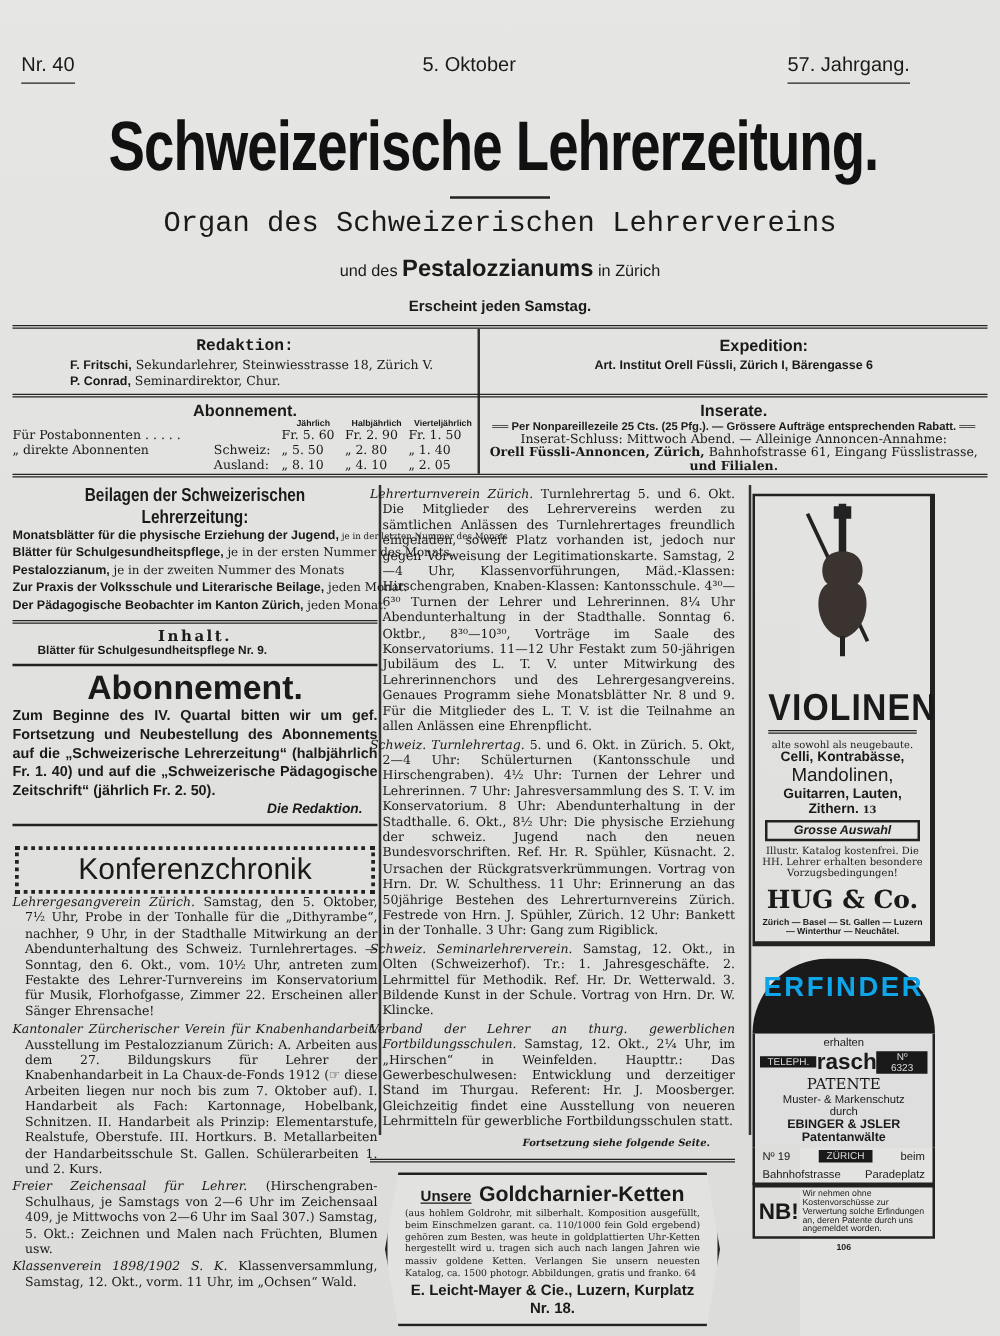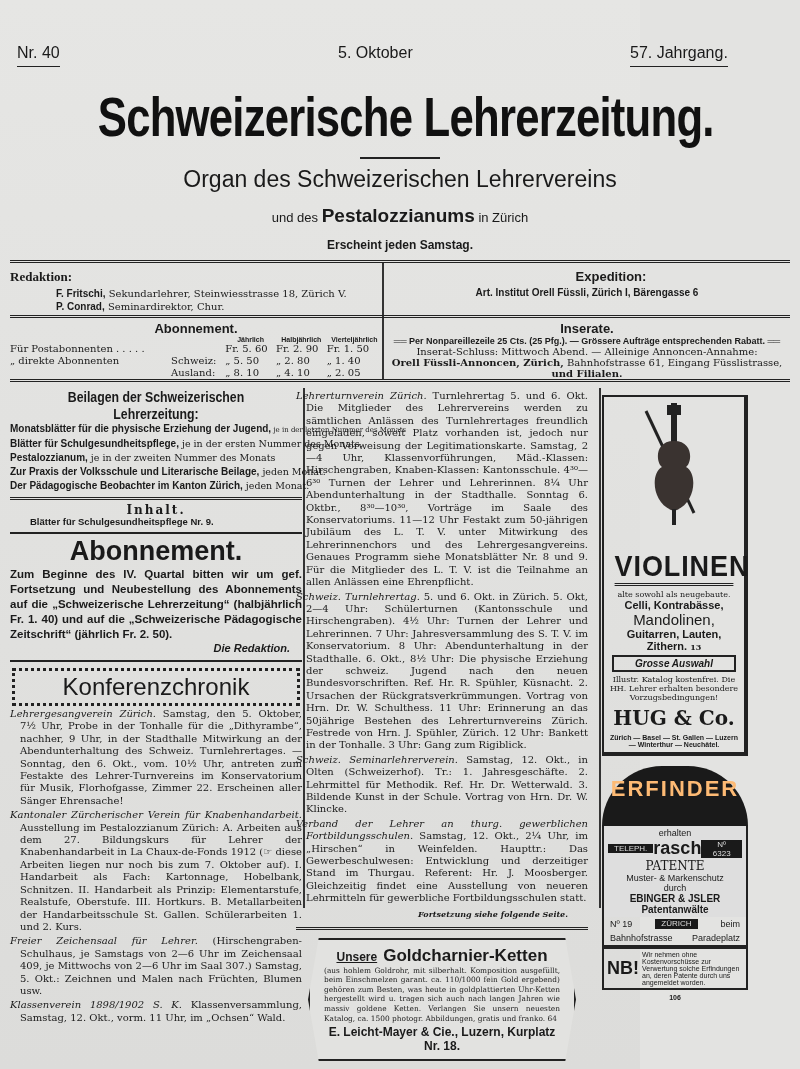--- a/index.html
+++ b/index.html
@@ -3,32 +3,32 @@
 <meta charset="utf-8">
 <style>
   * { box-sizing: border-box; margin: 0; padding: 0; }
   body { width: 800px; height: 1069px; background: #e3e3e1; font-family: "DejaVu Serif", serif; color: #1a1a1a; overflow: hidden; position: relative; }
   .page { position: absolute; left: 0; top: 0; width: 640px; height: 1069px; background: linear-gradient(180deg,#e6e6e4 0%,#dcdcda 100%); }
   .sans { font-family: "Liberation Sans", sans-serif; }
   .topline { position: absolute; top: 44px; left: 0; width: 800px; font-family: "Liberation Sans", sans-serif; font-size: 16px; }
   .topline .nr { position: absolute; left: 17px; border-bottom: 1px solid #222; padding-bottom: 4px; }
   .topline .date { position: absolute; left: 338px; }
   .topline .year { position: absolute; left: 630px; border-bottom: 1px solid #222; padding-bottom: 4px; }
-  .masthead { position: absolute; top: 84px; left: 0; width: 800px; text-align: right; }
+  .masthead { position: absolute; top: 84px; left: 0; width: 800px; text-align: left; }
   .masthead .title { font-family: "Liberation Sans", sans-serif; font-weight: bold; font-size: 56px; letter-spacing: -1px; transform: scaleX(0.78); display: inline-block; color: #111; }
   .masthead .rule { width: 80px; height: 2px; background: #222; margin: 8px auto 0; }
-  .organ { position: absolute; top: 166px; width: 800px; text-align: center; font-family: Liberation Sans, sans-serif; font-size: 23px; }
+  .organ { position: absolute; top: 166px; width: 800px; text-align: center; font-family: Liberation Mono, monospace; font-size: 23px; }
   .und { position: absolute; top: 205px; width: 800px; text-align: center; font-family: "Liberation Sans", sans-serif; font-size: 13px; }
   .und b { font-size: 19px; }
   .erscheint { position: absolute; top: 238px; width: 800px; text-align: center; font-family: "Liberation Sans", sans-serif; font-size: 12px; font-weight: bold; }
   .hdr-box { position: absolute; top: 260px; left: 10px; width: 780px; height: 122px; border-top: 3px double #222; border-bottom: 3px double #222; }
   .hdr-box .vsep { position: absolute; left: 372px; top: 0; bottom: 0; width: 2px; background: #333; }
   .hdr-box .hsep { position: absolute; left: 0; right: 0; top: 52px; border-top: 3px double #222; }
   .redaktion { position: absolute; left: 0; width: 372px; top: 6px; font-size: 10px; }
-  .redaktion h3 { font-family: Liberation Serif, serif; font-size: 13px; font-weight: bold; margin-bottom: 2px; }
+  .redaktion h3 { text-align: center; font-family: Liberation Mono, monospace; font-size: 13px; font-weight: bold; margin-bottom: 2px; }
   .redaktion p { padding-left: 46px; line-height: 13px; }
   .expedition { position: absolute; left: 374px; width: 406px; top: 6px; text-align: center; font-family: "Liberation Sans", sans-serif; }
   .expedition h3 { font-size: 13px; padding-left: 48px; }
   .expedition p { font-size: 10px; font-weight: bold; margin-top: 3px; }
   .abo { position: absolute; left: 0; width: 372px; top: 58px; font-size: 10px; }
   .abo h3 { text-align: center; font-family: "Liberation Sans", sans-serif; font-size: 13px; }
   .abo table { width: 100%; border-collapse: collapse; font-size: 10px; }
   .abo th { font-size: 7px; font-family: "Liberation Sans", sans-serif; font-weight: bold; }
   .abo td { line-height: 12px; }
   .inserate { position: absolute; left: 374px; width: 406px; top: 58px; text-align: center; font-size: 10px; }
@@ -41,41 +41,41 @@
   .beilagen h3 { font-family: "Liberation Sans", sans-serif; font-weight: bold; font-size: 15px; text-align: center; transform: scaleX(0.82); }
   .beilagen p { font-size: 9.5px; line-height: 14px; white-space: nowrap; }
   .beilagen b { font-family: "Liberation Sans", sans-serif; font-size: 10px; }
   .inhalt { border-top: 3px double #222; margin-top: 4px; padding-top: 4px; font-size: 9.5px; line-height: 12px; text-align: justify; }
   .inhalt h3 { text-align: center; font-size: 12px; letter-spacing: 2px; }
   .inhalt .bl { font-family: "Liberation Sans", sans-serif; font-weight: bold; padding-left: 20px; }
   .abobox { border-top: 2px solid #222; margin-top: 4px; padding-top: 2px; font-family: "Liberation Sans", sans-serif; }
   .abobox h2 { text-align: center; font-size: 27px; font-weight: bold; }
   .abobox p { font-size: 11.5px; font-weight: bold; text-align: justify; line-height: 15px; }
   .abobox .sig { text-align: right; font-style: italic; font-weight: bold; padding-right: 12px; font-size: 11px; }
-  .konf-title { margin-top: 6px; border-top: 2px solid #222; padding-top: 6px; }
+  .konf-title { margin-top: 6px; border-top: 2px solid #222; padding-top: 16px; }
   .konf-title div { border: 3px dotted #222; text-align: center; font-family: "Liberation Sans", sans-serif; font-size: 24px; padding: 2px 0; margin: 0 2px; }
   .entry { font-size: 10px; line-height: 12.4px; text-align: justify; padding-left: 10px; text-indent: -10px; margin-top: 2px; }
   .entry i { font-style: italic; }
   .cont { text-align: right; font-style: italic; font-weight: bold; font-size: 8px; padding-right: 20px; margin-top: 4px; }
   .ad-gold { margin-top: 8px; border-top: 3px double #222; padding-top: 8px; }
   .ad-gold .hex { position: relative; margin: 0 12px; border: 2px solid #222; padding: 6px 14px; clip-path: polygon(4% 0,96% 0,100% 50%,96% 100%,4% 100%,0 50%); background: #e2e2e0; }
   .ad-gold h4 { font-family: "Liberation Sans", sans-serif; font-size: 17px; text-align: center; }
   .ad-gold h4 span { font-size: 12px; text-decoration: underline; margin-right: 6px; }
   .ad-gold p { font-size: 7.4px; line-height: 9.6px; text-align: justify; }
   .ad-gold .firm { font-family: "Liberation Sans", sans-serif; font-weight: bold; font-size: 12px; text-align: center; margin-top: 2px; }
   .violin-ad { border: 2px solid #222; border-right-width: 4px; border-bottom-width: 4px; width: 146px; text-align: center; padding: 4px; font-family: "Liberation Sans", sans-serif; }
   .violin-ad .brand { font-size: 30px; font-weight: 900; letter-spacing: 1px; transform: scaleX(0.9); border-bottom: 3px double #222; margin: 4px 0 4px; }
   .violin-ad .s { font-family: "DejaVu Serif", serif; font-size: 8px; }
   .violin-ad .b1 { font-weight: bold; font-size: 11px; }
   .violin-ad .b2 { font-size: 15px; }
   .violin-ad .box { border: 2px solid #222; font-style: italic; font-weight: bold; font-size: 10px; margin: 3px 4px; padding: 1px; }
   .violin-ad .hug { font-family: "DejaVu Serif", serif; font-weight: bold; font-size: 20px; margin: 4px 0; }
   .violin-ad .cities { font-size: 7px; font-weight: bold; }
   .patent-ad { margin-top: 10px; width: 146px; text-align: center; font-family: "Liberation Sans", sans-serif; }
-  .patent-ad .arc { width: 146px; height: 60px; background: #1a1a1a; border-radius: 73px 73px 0 0; color: #fdba74; font-weight: bold; font-size: 22px; padding-top: 10px; letter-spacing: 2px; }
+  .patent-ad .arc { width: 146px; height: 60px; background: #1a1a1a; border-radius: 73px 73px 0 0; color: #0ea5e9; font-weight: bold; font-size: 22px; padding-top: 10px; letter-spacing: 2px; }
   .patent-ad .tri { background: #dedede; font-size: 9px; padding: 2px 0; border-left: 2px solid #222; border-right: 2px solid #222; }
   .patent-ad .tri .rasch { font-size: 18px; font-weight: bold; }
   .patent-ad .tri .pat { font-family: "DejaVu Serif", serif; font-size: 12px; }
   .patent-ad .row { display: flex; justify-content: space-between; font-size: 9px; padding: 2px 6px; border-left: 2px solid #222; border-right: 2px solid #222; }
   .patent-ad .zb { background: #1a1a1a; color: #ddd; padding: 0 6px; font-size: 8px; }
   .patent-ad .nb { border: 2px solid #222; font-size: 7px; text-align: left; padding: 2px 3px; display: flex; gap: 3px; align-items: center; }
   .patent-ad .nb .big { font-size: 18px; font-weight: bold; }
   .pagenum { font-size: 7px; font-weight: bold; margin-top: 4px; }
 </style>
 </head>

